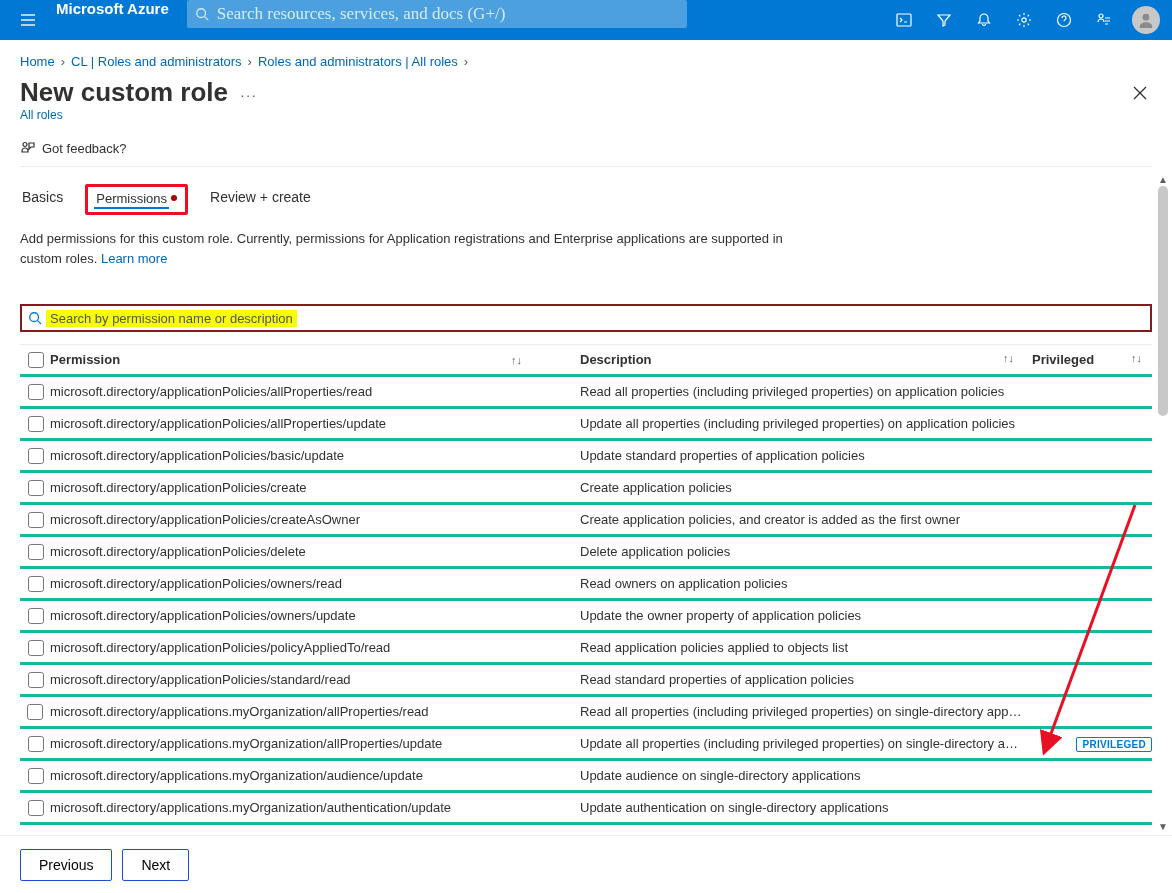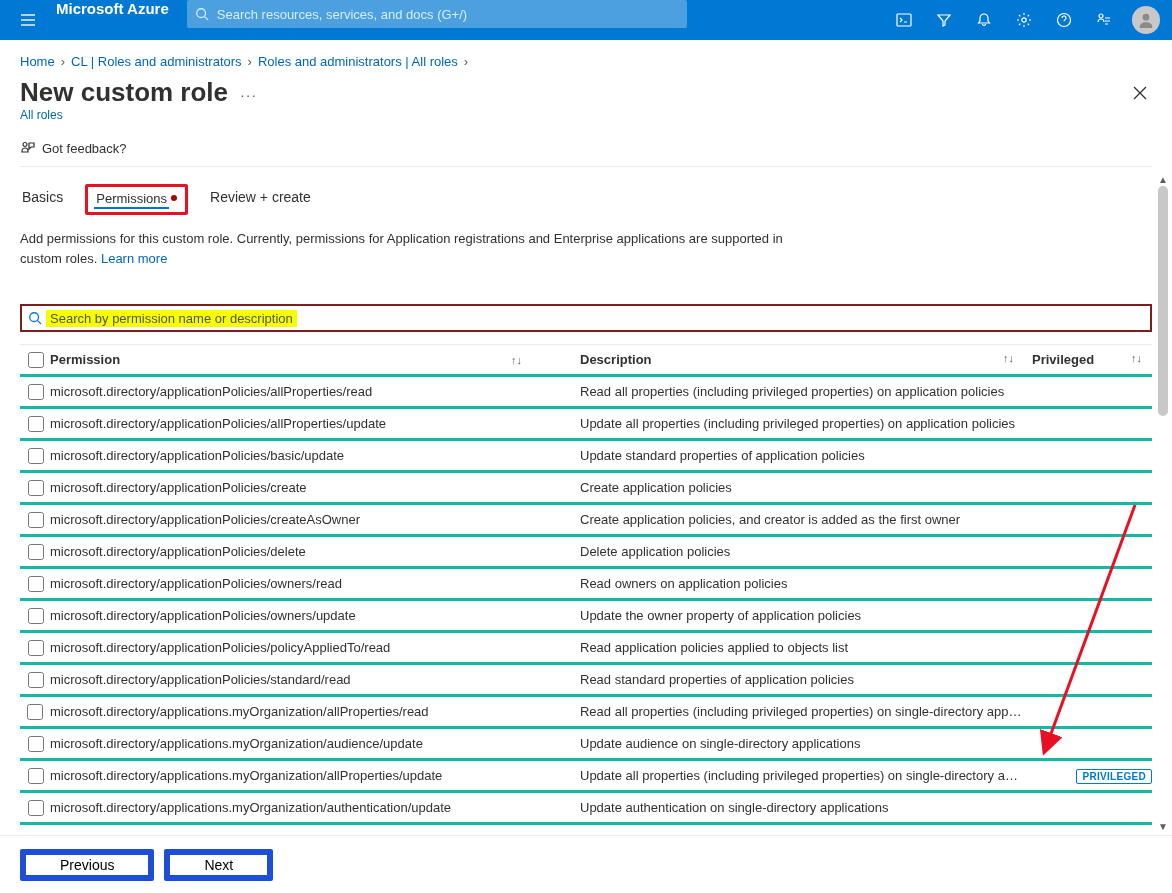--- a/index.html
+++ b/index.html
@@ -43,22 +43,23 @@
     align-items: center;
     padding: 0 8px;
     color: #cde7f7;
   }
   .search-wrap svg { flex: 0 0 auto; margin-right: 6px; }
   .search-wrap input {
     background: transparent;
     border: none;
     outline: none;
     color: #000000;
-    font-size: 13px;
+    font-size: 17px;
     width: 100%;
+    font-family: Liberation Serif, serif;
   }
   .search-wrap input::placeholder { color: #d5ecfa; }
   .header-icons {
     margin-left: auto;
     display: flex;
     align-items: center;
     gap: 0;
   }
   .header-icons .hicon {
     width: 40px; height: 40px;
@@ -222,22 +223,22 @@
     left: 0; right: 0; bottom: 0;
     height: 58px;
     background: #fff;
     border-top: 1px solid #edebe9;
     display: flex; align-items: center;
     padding: 0 20px;
     gap: 10px;
   }
   .btn {
     height: 32px;
-    padding: 0 34px;
-    border: 6px solid #1d4ed8;
+    padding: 0 18px;
+    border: 1px solid #1d4ed8;
     background: #fff;
     font-size: 14px;
     cursor: pointer;
     border-radius: 2px;
   }
 
   
   .vscroll {
     position: absolute;
     right: 2px;
@@ -496,31 +497,31 @@
             <input type="checkbox" style="">
           </div>
           <div class="col-perm">microsoft.directory/applications.myOrganization/allProperties/read</div>
           <div class="col-desc">Read all properties (including privileged properties) on single-directory appl…</div>
           <div class="col-priv"></div>
         </div>
         <div class="trow">
           <div class="col-cb">
             <input type="checkbox" style="">
           </div>
-          <div class="col-perm">microsoft.directory/applications.myOrganization/audience/update</div>
-          <div class="col-desc">Update audience on single-directory applications</div>
-          <div class="col-priv"></div>
-        </div>
-        <div class="trow">
-          <div class="col-cb">
-            <input type="checkbox" style="">
-          </div>
           <div class="col-perm">microsoft.directory/applications.myOrganization/allProperties/update</div>
           <div class="col-desc">Update all properties (including privileged properties) on single-directory a…</div>
           <div class="col-priv"><span class="badge-privileged">PRIVILEGED</span></div>
+        </div>
+        <div class="trow">
+          <div class="col-cb">
+            <input type="checkbox" style="">
+          </div>
+          <div class="col-perm">microsoft.directory/applications.myOrganization/audience/update</div>
+          <div class="col-desc">Update audience on single-directory applications</div>
+          <div class="col-priv"></div>
         </div>
         <div class="trow">
           <div class="col-cb">
             <input type="checkbox" style="">
           </div>
           <div class="col-perm">microsoft.directory/applications.myOrganization/authentication/update</div>
           <div class="col-desc">Update authentication on single-directory applications</div>
           <div class="col-priv"></div>
         </div>
       </div>

